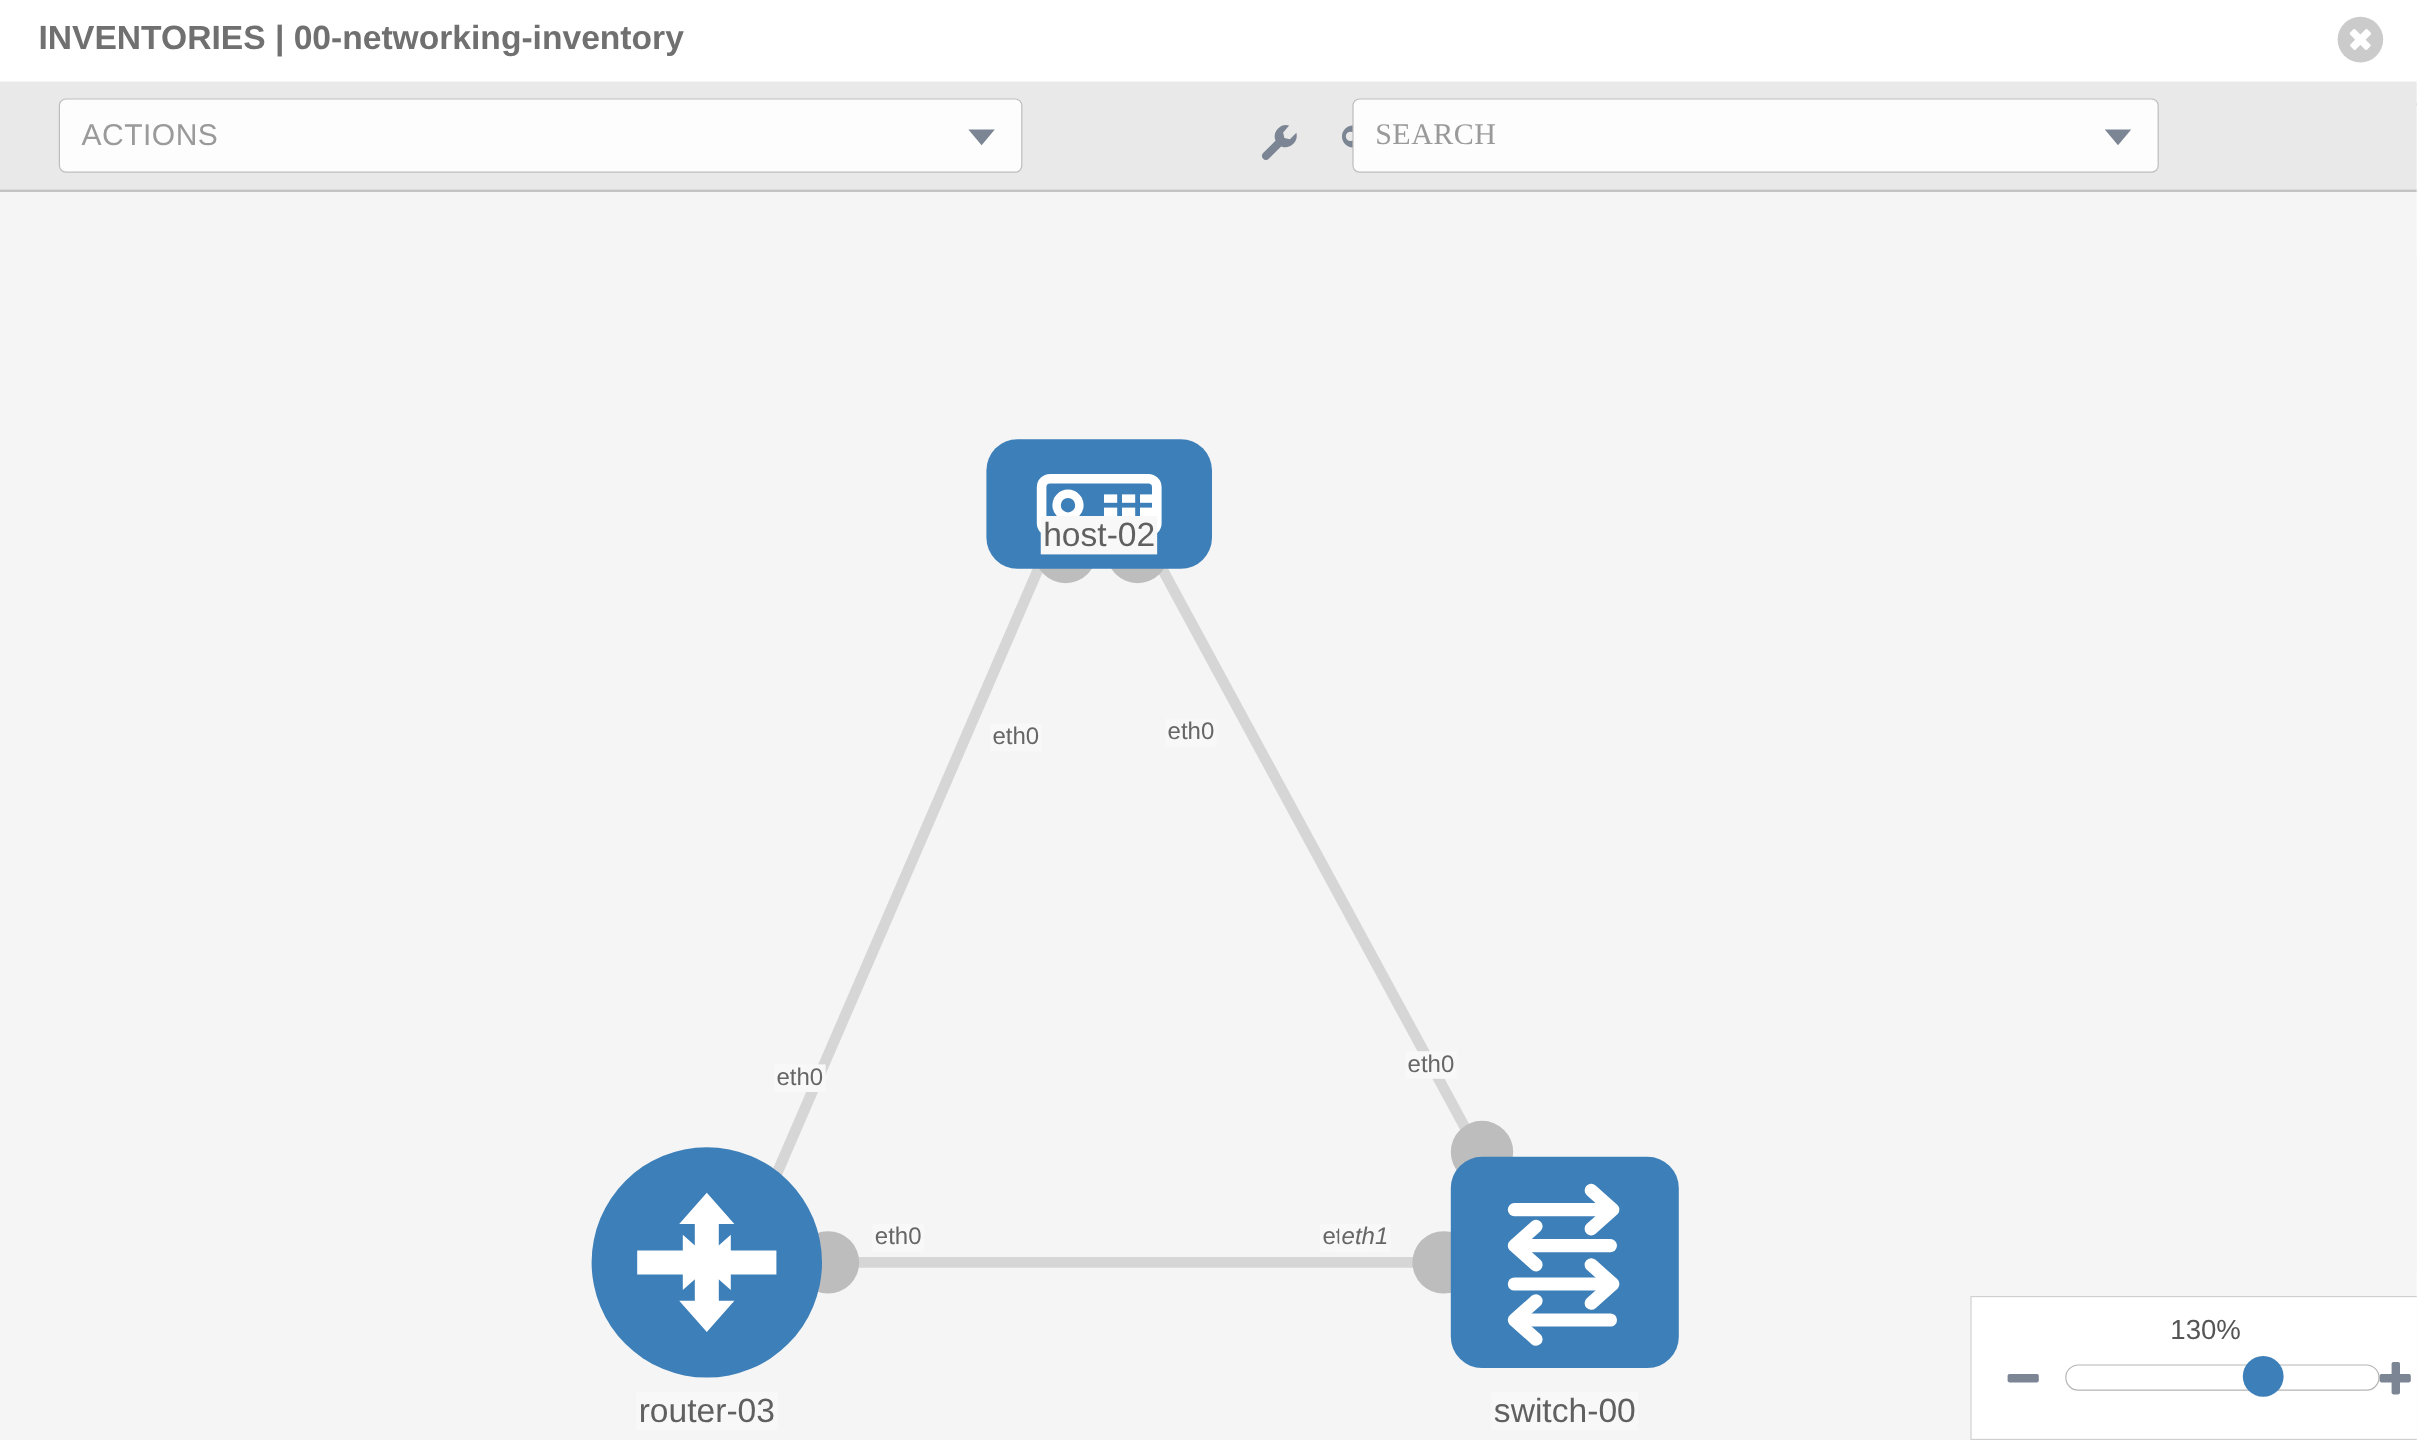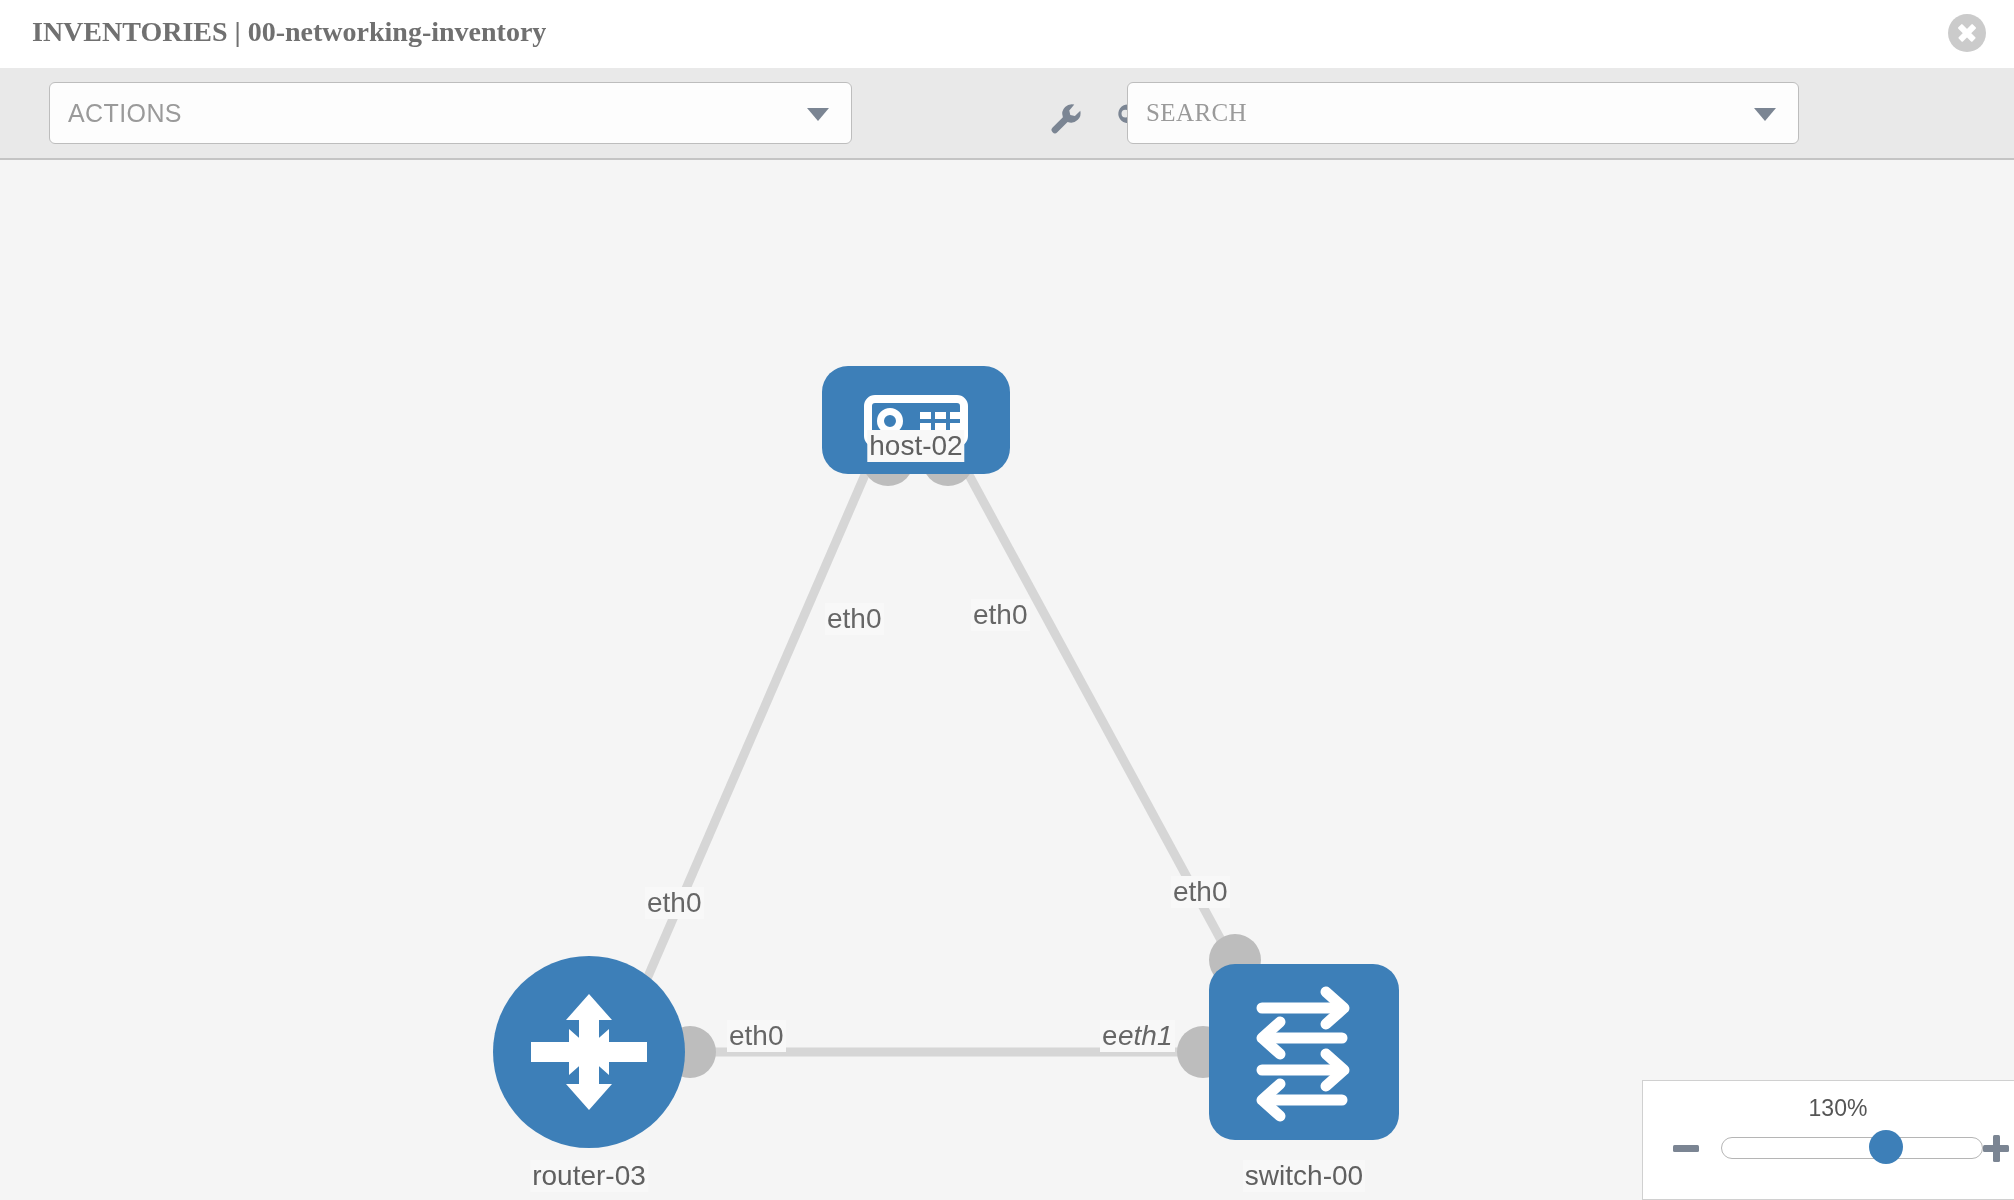--- a/index.html
+++ b/index.html
@@ -24,21 +24,20 @@
 
   
   .header {
     position: absolute;
     left: 0; top: 0;
     width: 2014px;
     height: 88px;
     background: #ffffff;
     border-bottom: 2px solid #b8b8b8;
     box-sizing: border-box;
-    font-family: Liberation Serif, serif;
   }
   .header-title {
     position: absolute;
     left: 32px;
     top: 16px;
     font-size: 28px;
     font-weight: bold;
     color: #707070;
     letter-spacing: 0px;
     white-space: nowrap;
@@ -153,21 +152,21 @@
     position: absolute;
     font-size: 28px;
     color: #606060;
     background: #f8f8f8;
     white-space: nowrap;
     transform: translateX(-50%);
     padding: 0 2px;
   }
   .edge-label {
     position: absolute;
-    font-size: 28px;
+    font-size: 20px;
     color: #666666;
     background: #f8f8f8;
     white-space: nowrap;
     padding: 0 2px;
     text-align: center;
   }
 
   
   .zoom-panel {
     position: absolute;

